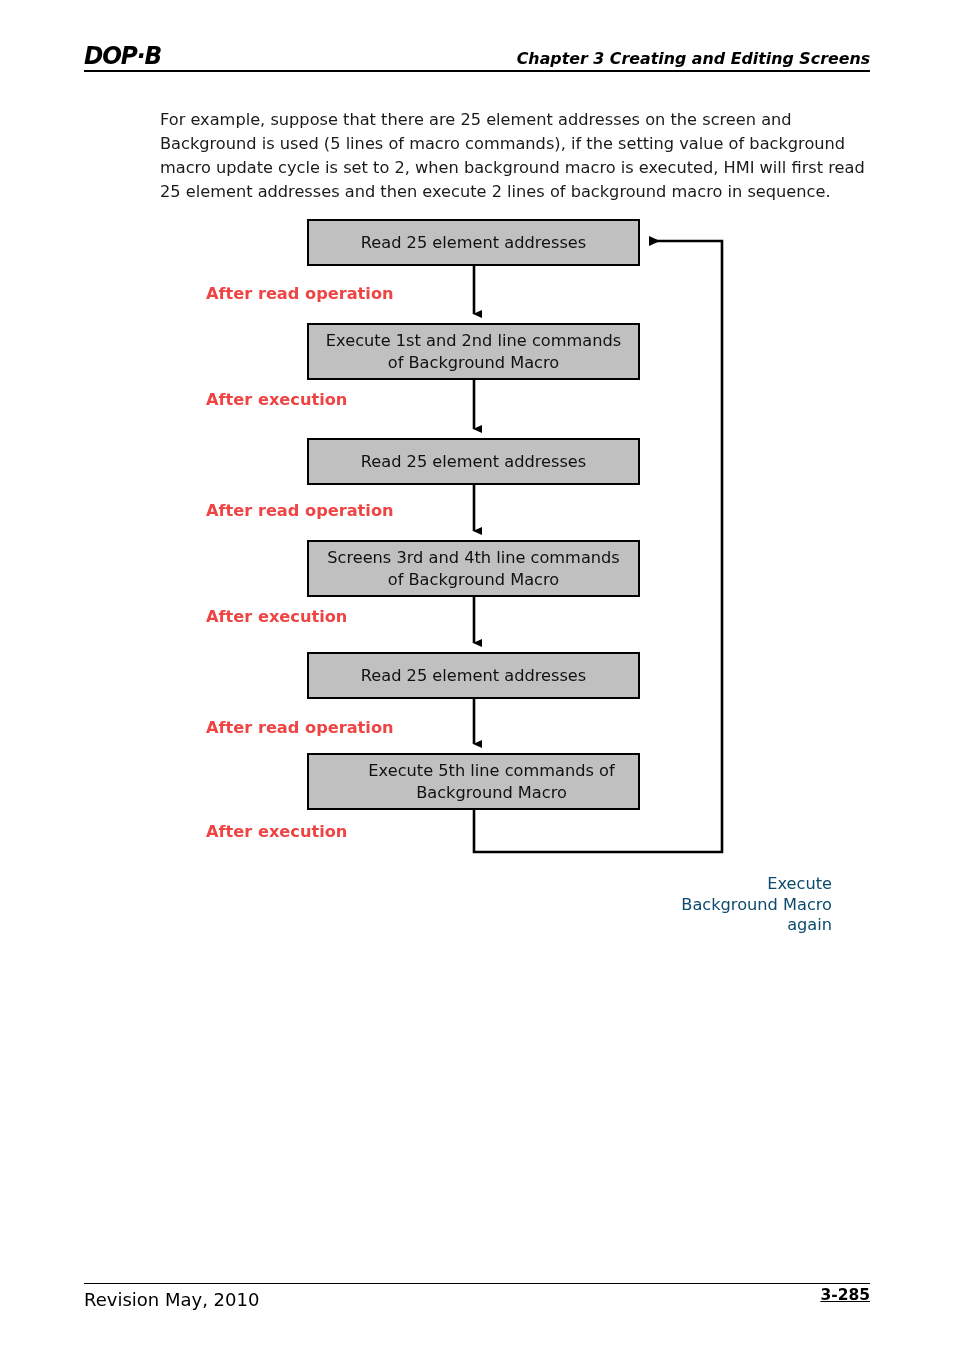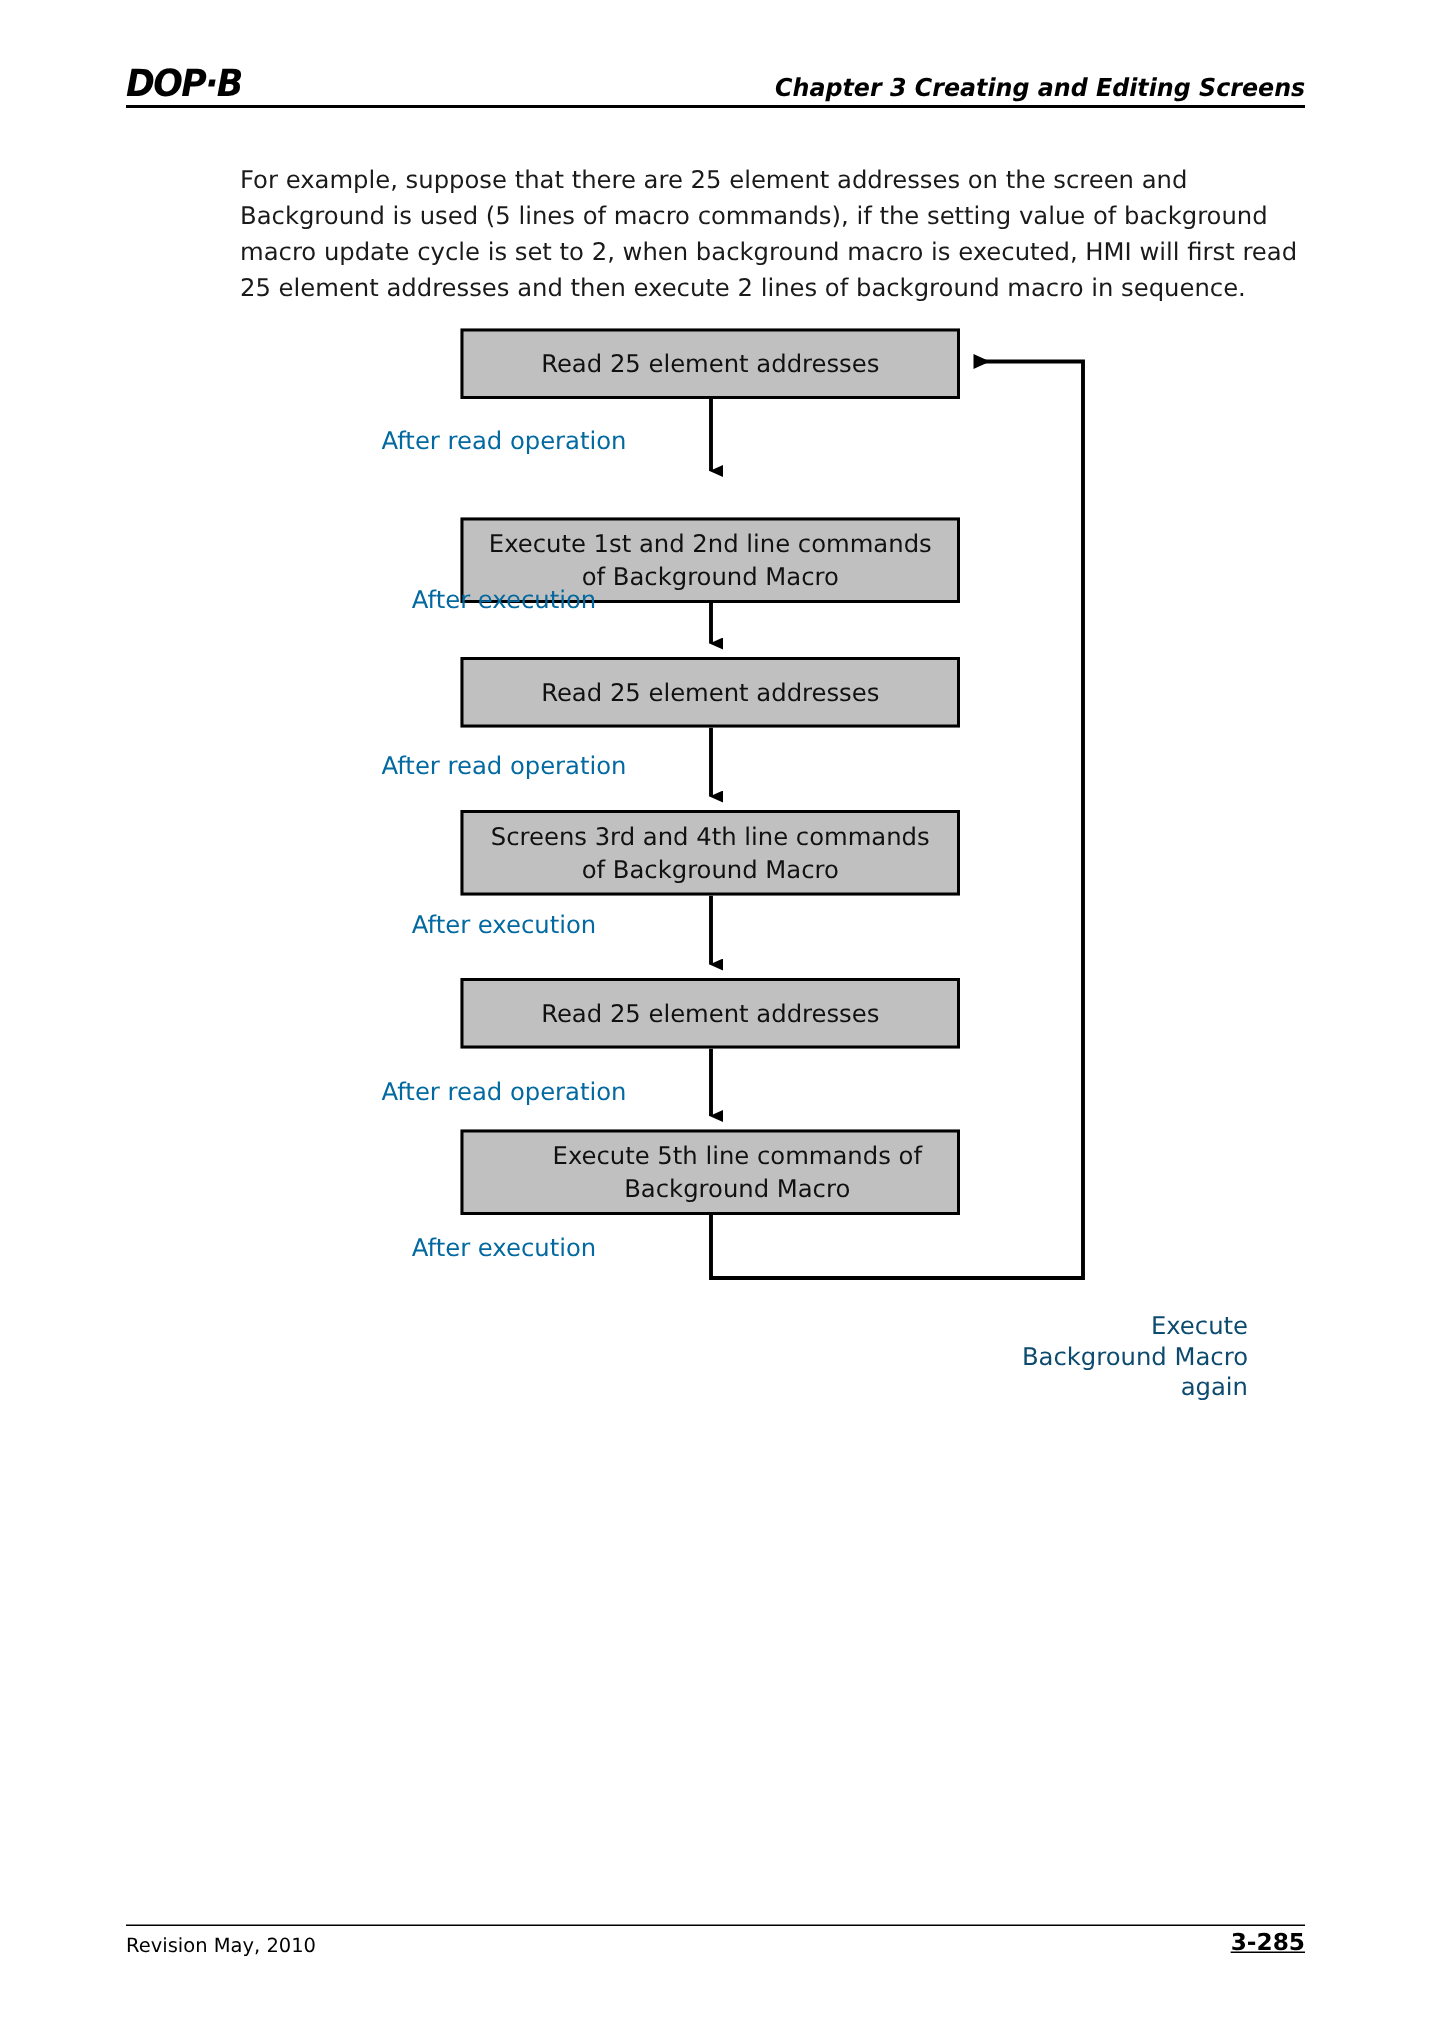--- a/index.html
+++ b/index.html
@@ -86,25 +86,26 @@
     justify-content: center;
     text-align: center;
     font-size: 16.2px;
     line-height: 21.5px;
     color: #111111;
     pointer-events: auto;
   }
   .edge-label {
     position: absolute;
     width: 260px;
-    text-align: center;
-    font-size: 16.2px;
-    line-height: 1;
-    color: #0369a1;
-    white-space: nowrap;
+    text-align: left;
+    font-size: 16.2px;
+    line-height: 1;
+    color: #ef4444;
+    white-space: nowrap;
+    font-weight: bold;
   }
   .loop-note {
     position: absolute;
     left: 632px;
     top: 874px;
     width: 200px;
     text-align: right;
     font-size: 16.2px;
     line-height: 20.5px;
     color: #0c4a6e;
@@ -123,21 +124,21 @@
     left: 84px;
     top: 1283px;
     width: 786px;
     border-top: 1.6px solid #000;
     height: 28px;
   }
   .footer-rev {
     position: absolute;
     left: 0;
     top: 7px;
-    font-size: 13px;
+    font-size: 18px;
     line-height: 1;
     white-space: nowrap;
   }
   .footer-page {
     position: absolute;
     right: 0;
     top: 4px;
     font-size: 15.5px;
     font-weight: bold;
     line-height: 1;
@@ -177,21 +178,21 @@
 
     <line x1="474" y1="699" x2="474" y2="744" stroke="#000" stroke-width="2.6" marker-end="url(#arrowDown)"></line>
 
     <polyline points="474,810 474,852 722,852 722,241 650,241" fill="none" stroke="#000" stroke-width="2.6" marker-end="url(#arrowLeft)"></polyline>
   </svg>
 
   <div class="flow-box" style="top:219px; height:47px;">
     <span>Read 25 element addresses</span>
   </div>
 
-  <div class="flow-box" style="top:323px; height:57px;margin-top:22px;">
+  <div class="flow-box" style="top:323px; height:57px;">
     <span><span>Execute 1st and 2nd line commands</span><br><span>of Background Macro</span></span>
   </div>
 
   <div class="flow-box" style="top:438px; height:47px;">
     <span>Read 25 element addresses</span>
   </div>
 
   <div class="flow-box" style="top:540px; height:57px;">
     <span><span>Screens 3rd and 4th line commands</span><br><span>of Background Macro</span></span>
   </div>

